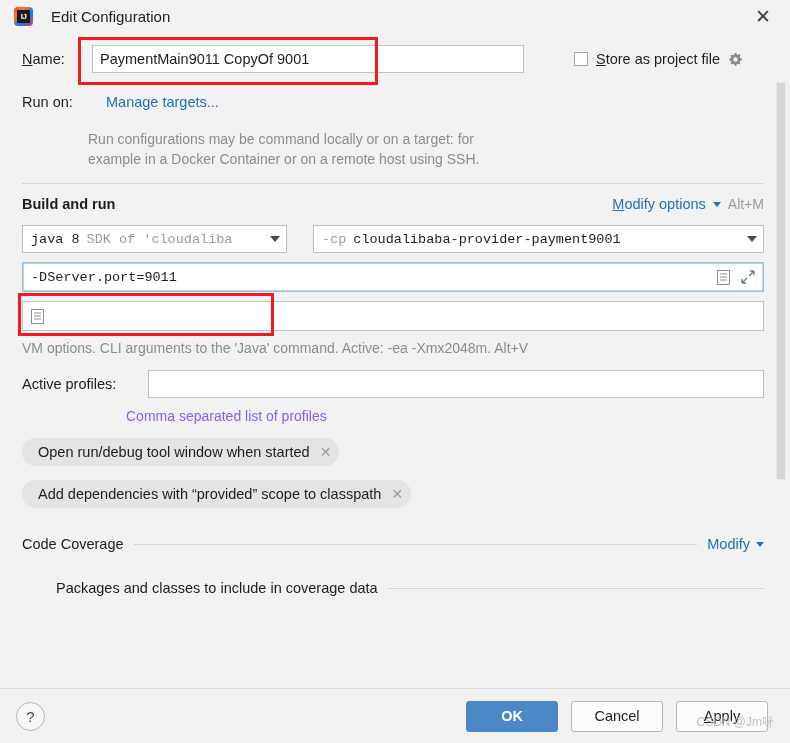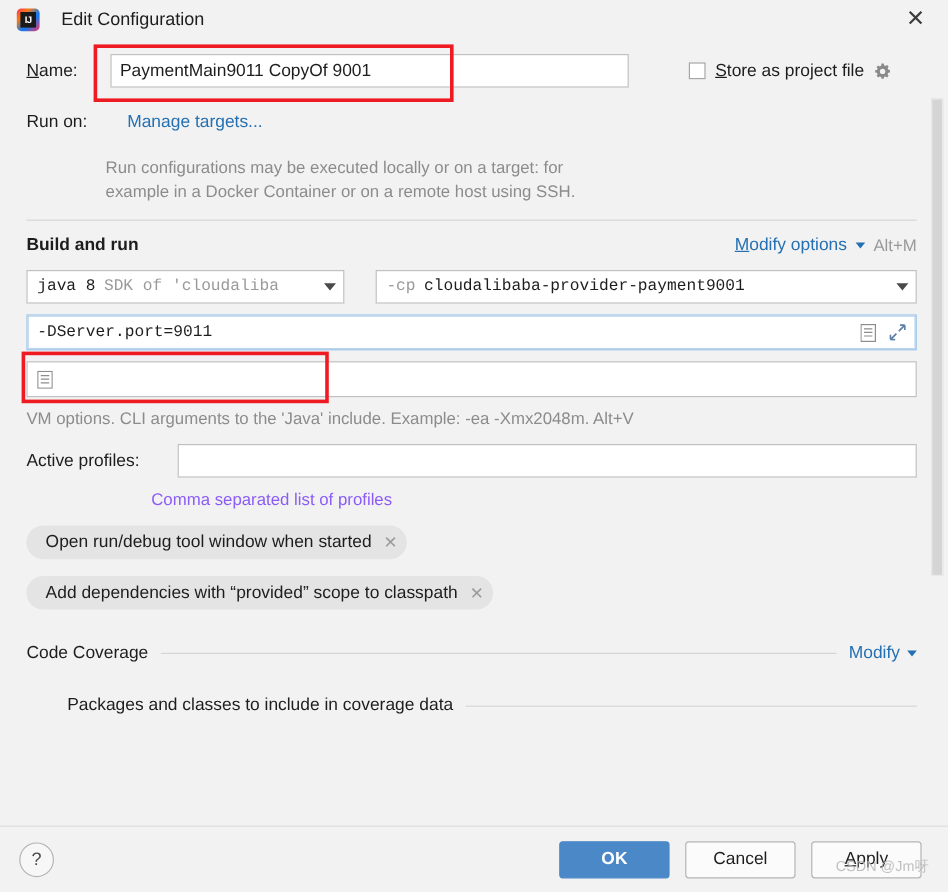--- a/index.html
+++ b/index.html
@@ -481,21 +481,21 @@
         </div>
       </div>
     </div>
 
     <div class="row runon-row pad">
       <div class="lbl runon-label">Run on:</div>
       <div class="link">Manage targets...</div>
     </div>
 
     <div class="help-text">
-      <div>Run configurations may be executed locally or on a target: for</div>
+      <div>Run configurations may be command locally or on a target: for</div>
       <div>example in a Docker Container or on a remote host using SSH.</div>
     </div>
 
     <div class="sep"></div>
 
     <div class="section-row pad">
       <div class="section-title">Build and run</div>
       <div class="section-right">
         <div class="link link-u" style="margin-left:0;"><span class="uch">M</span><span>odify options</span></div>
         <span class="chev"></span>
@@ -541,21 +541,21 @@
           <svg viewBox="0 0 13 15" width="13" height="15" aria-hidden="true">
             <rect x="0.5" y="0.5" width="12" height="14" fill="#fff" stroke="#8d8d8d"></rect>
             <line x1="3" y1="4" x2="10" y2="4" stroke="#8d8d8d"></line>
             <line x1="3" y1="7" x2="10" y2="7" stroke="#8d8d8d"></line>
             <line x1="3" y1="10" x2="10" y2="10" stroke="#8d8d8d"></line>
           </svg>
         </span>
       </div>
     </div>
 
-    <div class="hint pad">VM options. CLI arguments to the 'Java' include. Example: -ea -Xmx2048m. Alt+V</div>
+    <div class="hint pad">VM options. CLI arguments to the 'Java' command. Active: -ea -Xmx2048m. Alt+V</div>
 
     <div class="profiles-row pad">
       <div class="profiles-label">Active profiles:</div>
       <input class="profiles-input" value="" style="">
     </div>
     <div class="profiles-hint">Comma separated list of profiles</div>
 
     <div class="chips pad">
       <div class="chip">
         <span>Open run/debug tool window when started</span>

